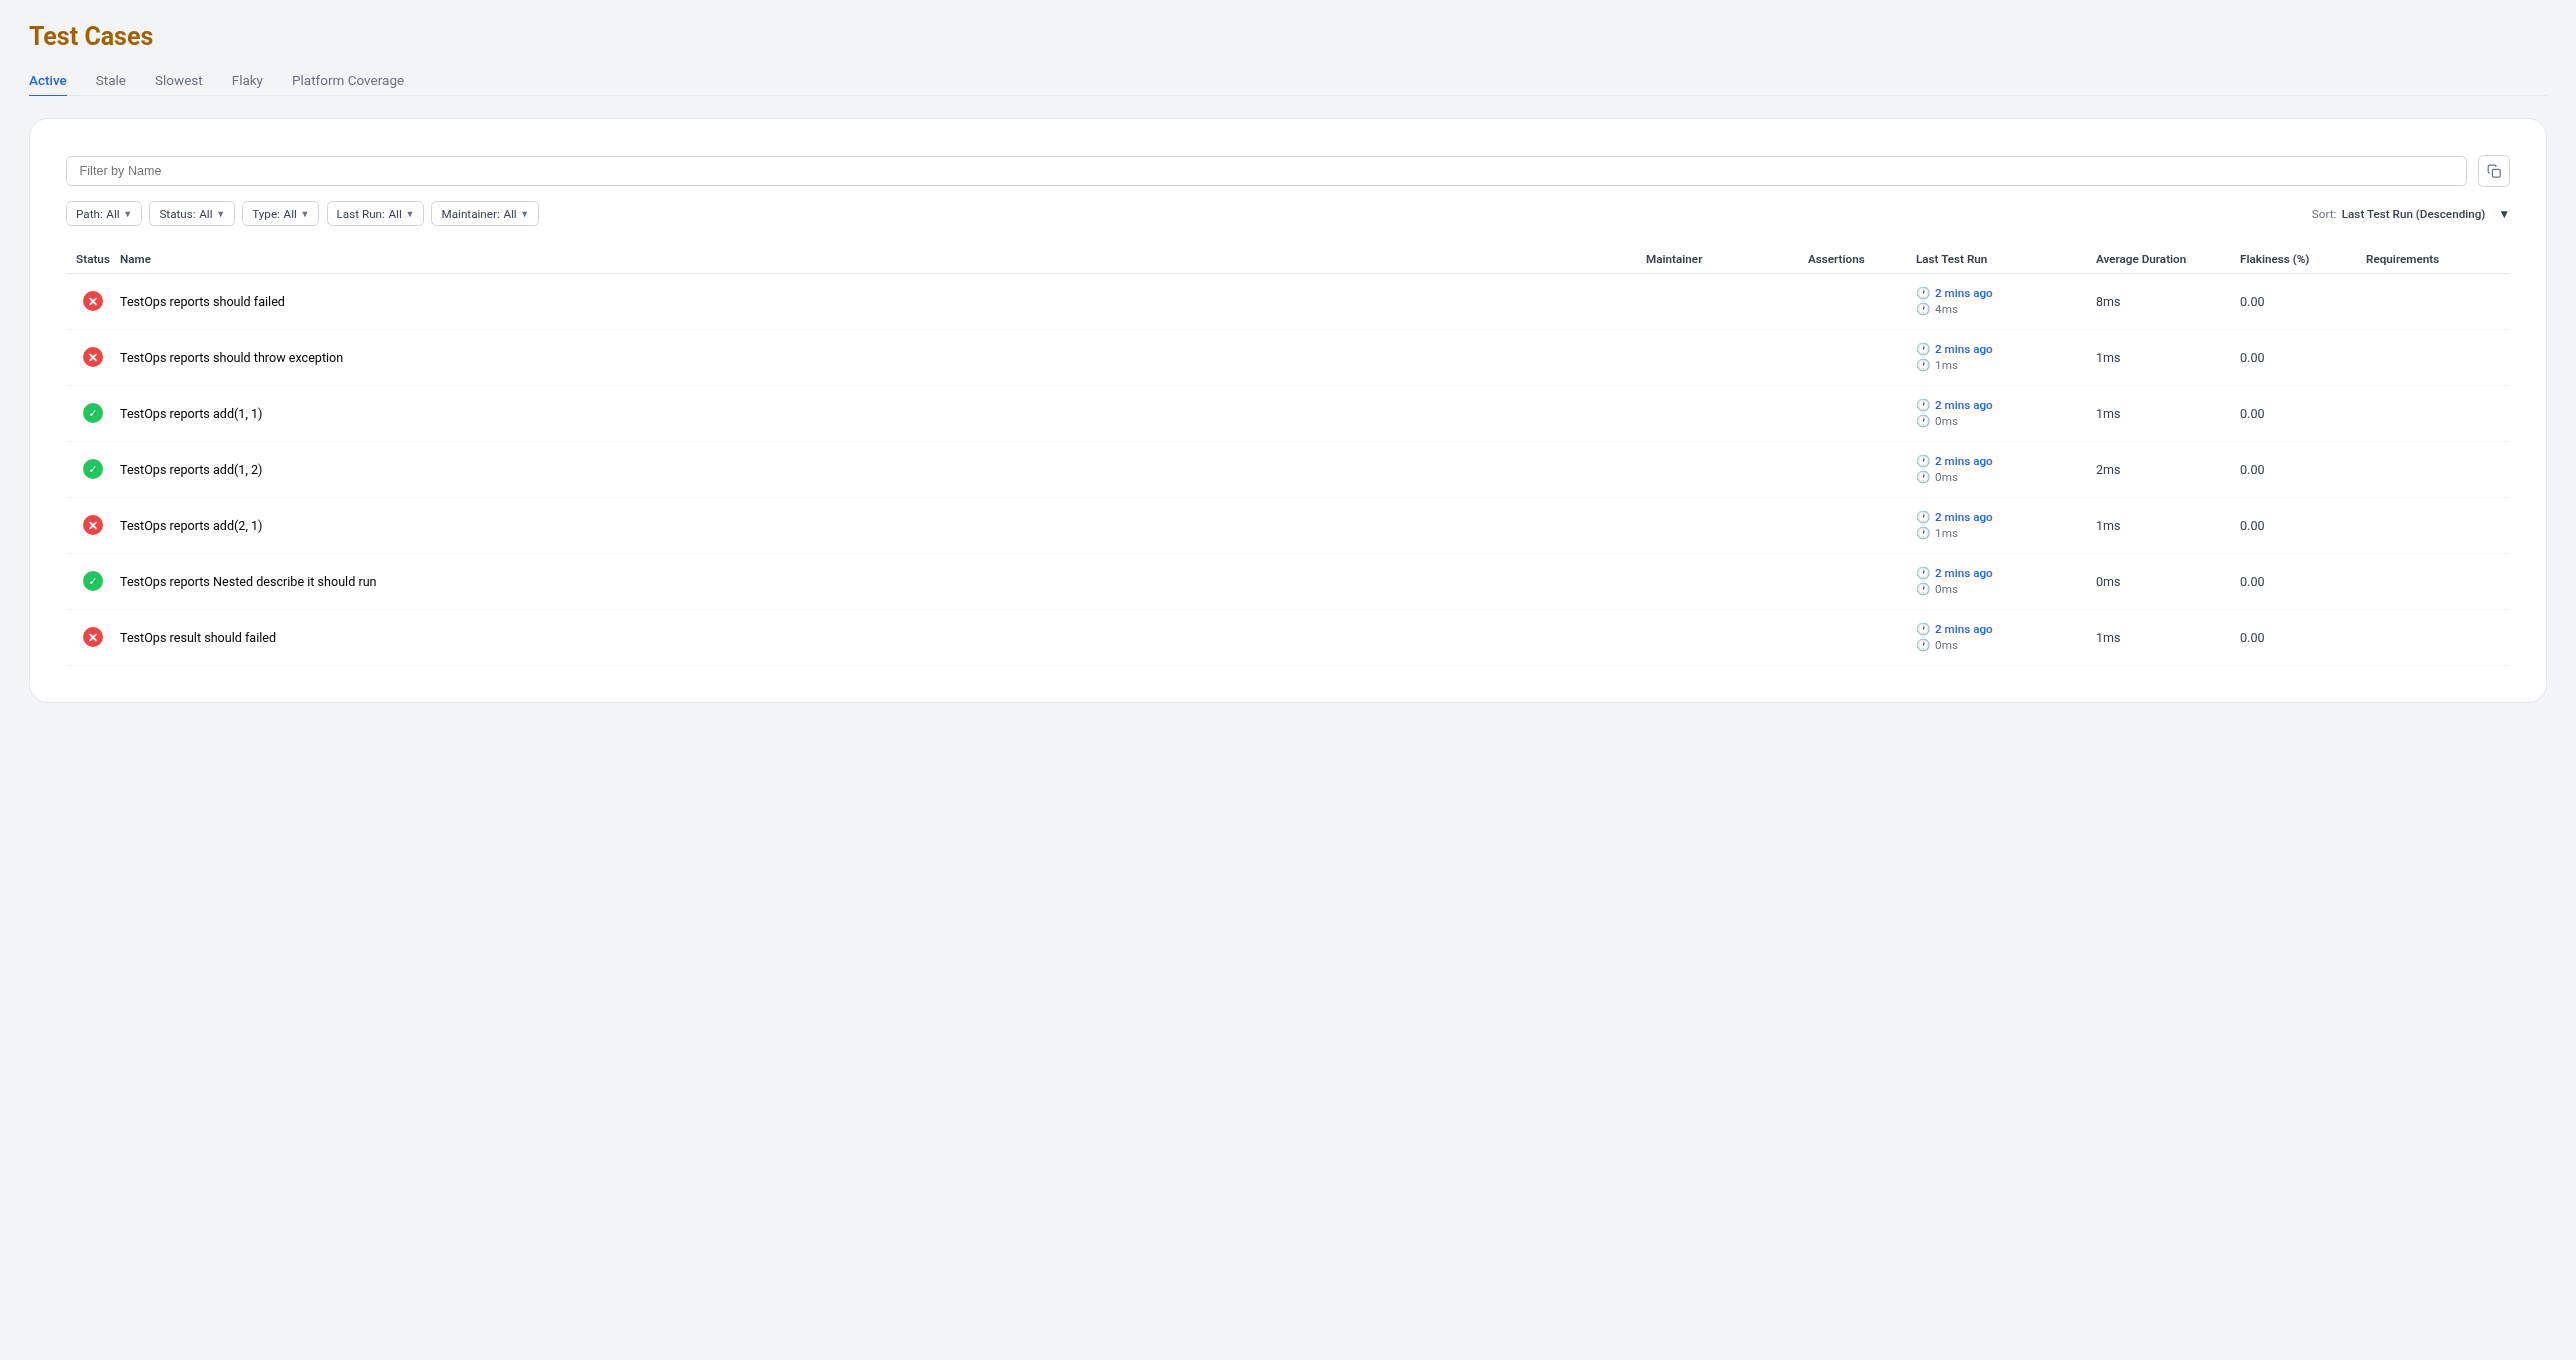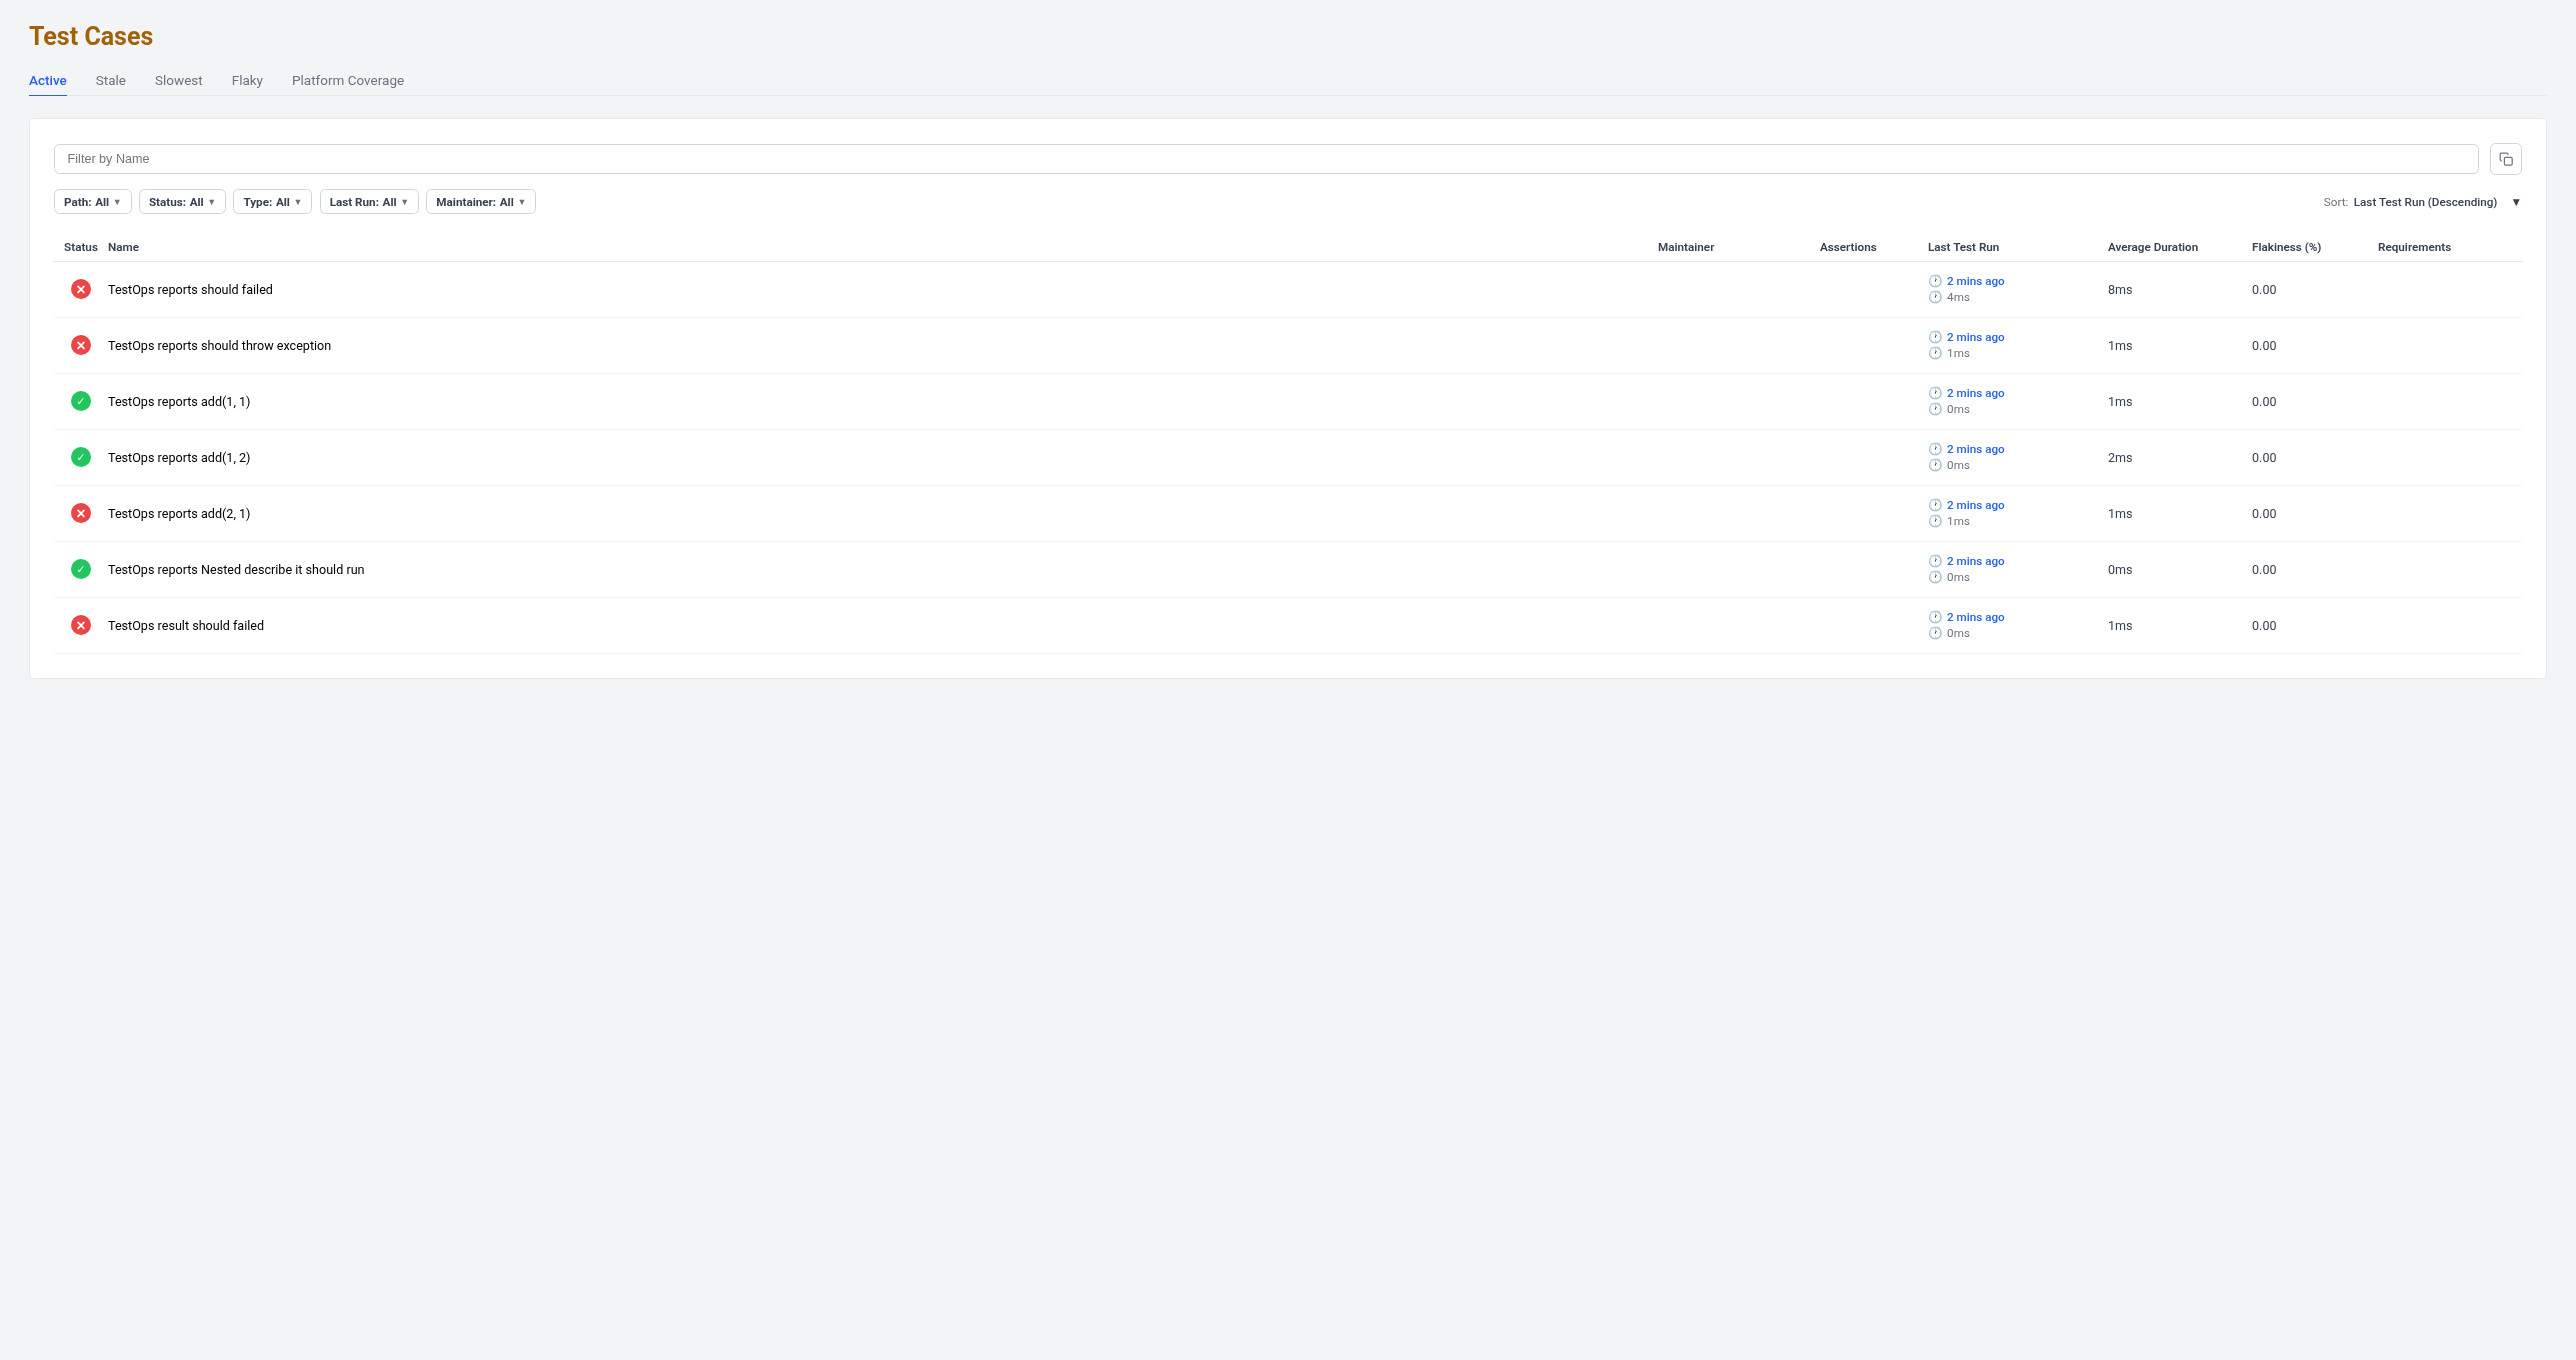--- a/index.html
+++ b/index.html
@@ -35,23 +35,23 @@
       margin-bottom: -0.9px;
       text-align: center;
     }
     .tab.active {
       color: #2563eb;
       border-bottom: 1.8px solid #2563eb;
       font-weight: 500;
     }
     .content-card {
       background: #fff;
-      border-radius: 5px;
+      border-radius: 19px;
       border: 0.9px solid #e5e7eb;
-      padding: 24px;
+      padding: 36px;
     }
     .filter-row {
       display: flex;
       align-items: center;
       gap: 10.8px;
       margin-bottom: 14.4px;
     }
     .search-input {
       flex: 1;
       padding: 7.2px 12.6px;
@@ -83,21 +83,20 @@
       display: flex;
       align-items: center;
       gap: 3.6px;
       padding: 4.5px 9px;
       border: 0.9px solid #d1d5db;
       border-radius: 5.4px;
       font-size: 11.7px;
       cursor: pointer;
       background: #fff;
       color: #374151;
-      font-weight: bold;
     }
     .filter-select .chevron { color: #6b7280; font-size: 9px; }
     .sort-section {
       margin-left: auto;
       display: flex;
       align-items: center;
       gap: 5.4px;
       font-size: 11.7px;
       color: #374151;
     }

